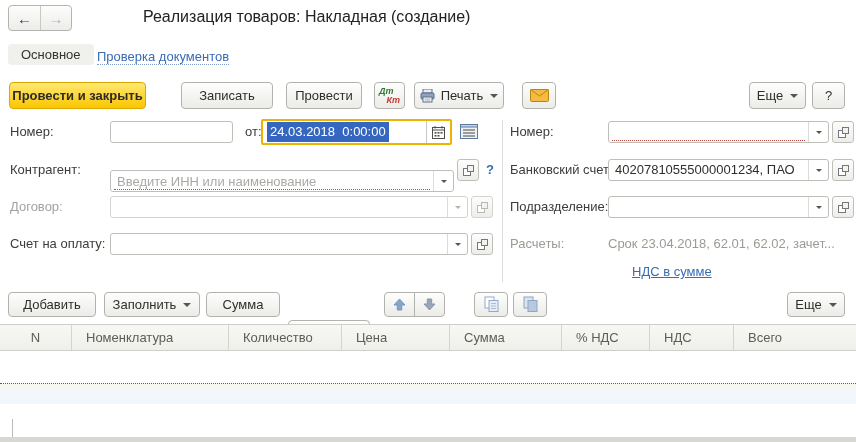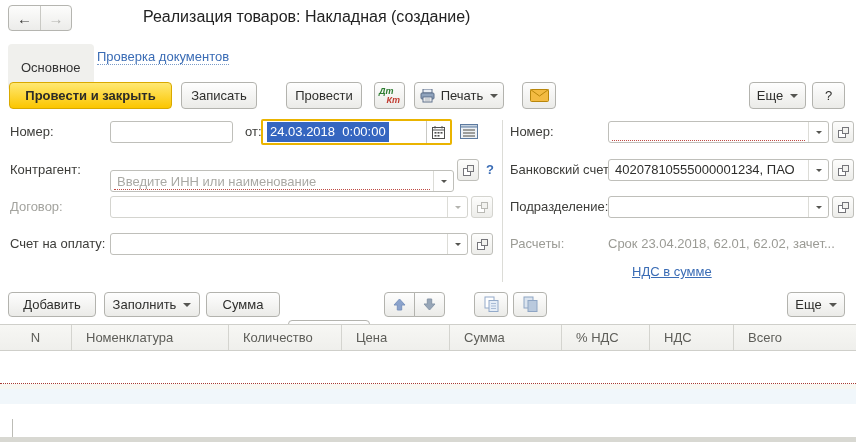--- a/index.html
+++ b/index.html
@@ -14,21 +14,21 @@
   
   .navgroup { left:8px; top:5px; display:flex; border:1px solid #b5b5b0; border-radius:4px;
     background:linear-gradient(#fdfdfc,#ececea); overflow:hidden; }
   .navbtn { width:31px; height:24px; display:flex; align-items:center; justify-content:center;
     font-size:15px; color:#3a3a38; }
   .navbtn.fwd { border-left:1px solid #c9c9c4; color:#b2b2ae; }
 
   .title { left:143px; top:8px; font-size:16px; color:#222; white-space:nowrap; }
 
   
-  .tab-main { left:8px; top:44px; background:#f0f0ed; border-radius:4px; padding:16px 13px; color:#333;text-align:center; }
+  .tab-main { left:8px; top:44px; background:#f0f0ed; border-radius:4px; padding:3px 13px; color:#333;text-align:center; }
   .tab-link { left:97px; top:49px; color:#3a6cb5; border-bottom:1px dotted #7b9cc9; cursor:pointer; white-space:nowrap; }
 
   
   .btn { height:27px; background:linear-gradient(#fefefe,#ebebe8); border:1px solid #b3b3ae;
     border-radius:4px; color:#2e2e2c; display:flex; align-items:center; justify-content:center;
     white-space:nowrap; cursor:pointer; }
   .btn-yellow { background:linear-gradient(#ffe873,#fbc600); border-color:#d9a900; font-weight:bold; color:#2b2b28; }
   .caret { display:inline-block; width:0; height:0; border:4px solid transparent;
     border-top-color:#555551; margin-left:7px; position:relative; top:2px; }
   .caret.sm { border-width:3.5px; margin-left:0; }
@@ -88,22 +88,22 @@
 
   <div class="abs navgroup">
     <div class="navbtn">←</div>
     <div class="navbtn fwd">→</div>
   </div>
   <div class="abs title">Реализация товаров: Накладная (создание)</div>
 
   <div class="abs tab-main">Основное</div>
   <div class="abs tab-link">Проверка документов</div>
 
-  <div class="abs btn btn-yellow" style="left:9px; top:82px; width:163px;">Провести и закрыть</div>
-  <div class="abs btn" style="left:181px; top:82px; width:76px;">Записать</div>
+  <div class="abs btn btn-yellow" style="left:9px; top:82px; width:137px;">Провести и закрыть</div>
+  <div class="abs btn" style="left:181px; top:82px; width:92px;">Записать</div>
   <div class="abs btn" style="left:286px; top:82px; width:76px;">Провести</div>
   <div class="abs btn" style="left:374px; top:82px; width:31px; padding:0;">
     <span class="dtkt">
       <span class="dt">Дт</span>
       <span class="kt">Кт</span>
     </span>
   </div>
   <div class="abs btn" style="left:414px; top:82px; width:90px;">
     <span style="display:flex; margin-right:6px;">
       <svg width="15" height="14" viewBox="0 0 15 14">

